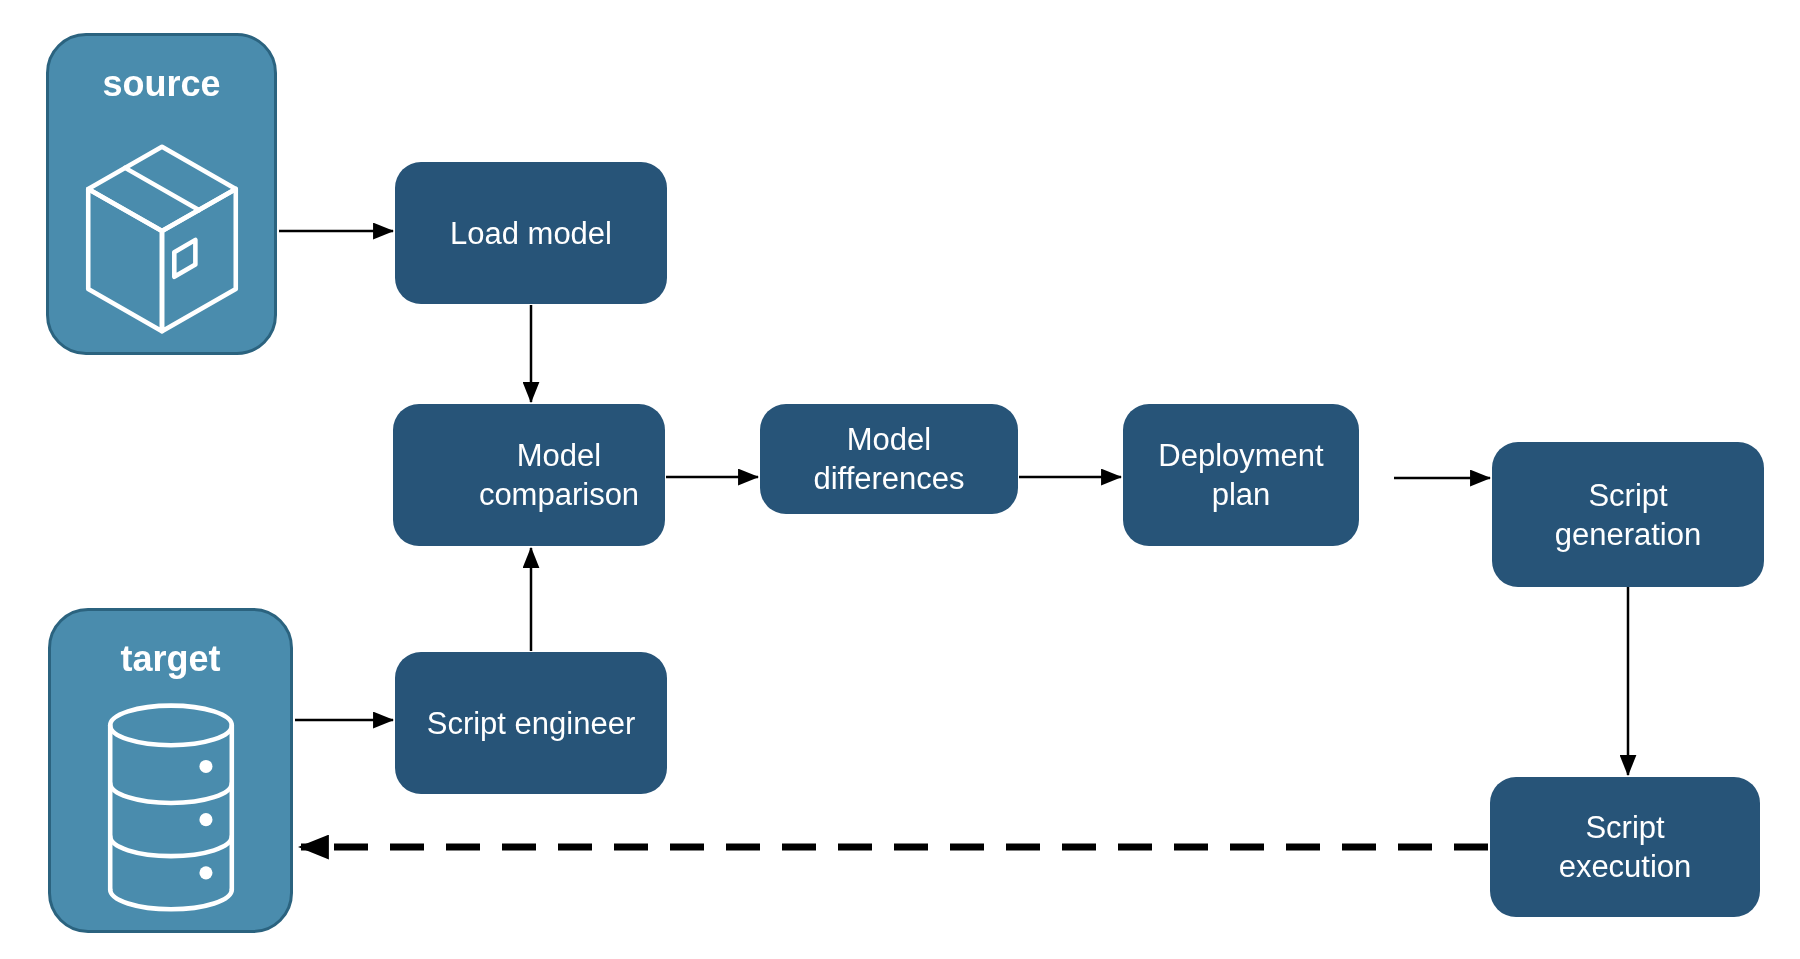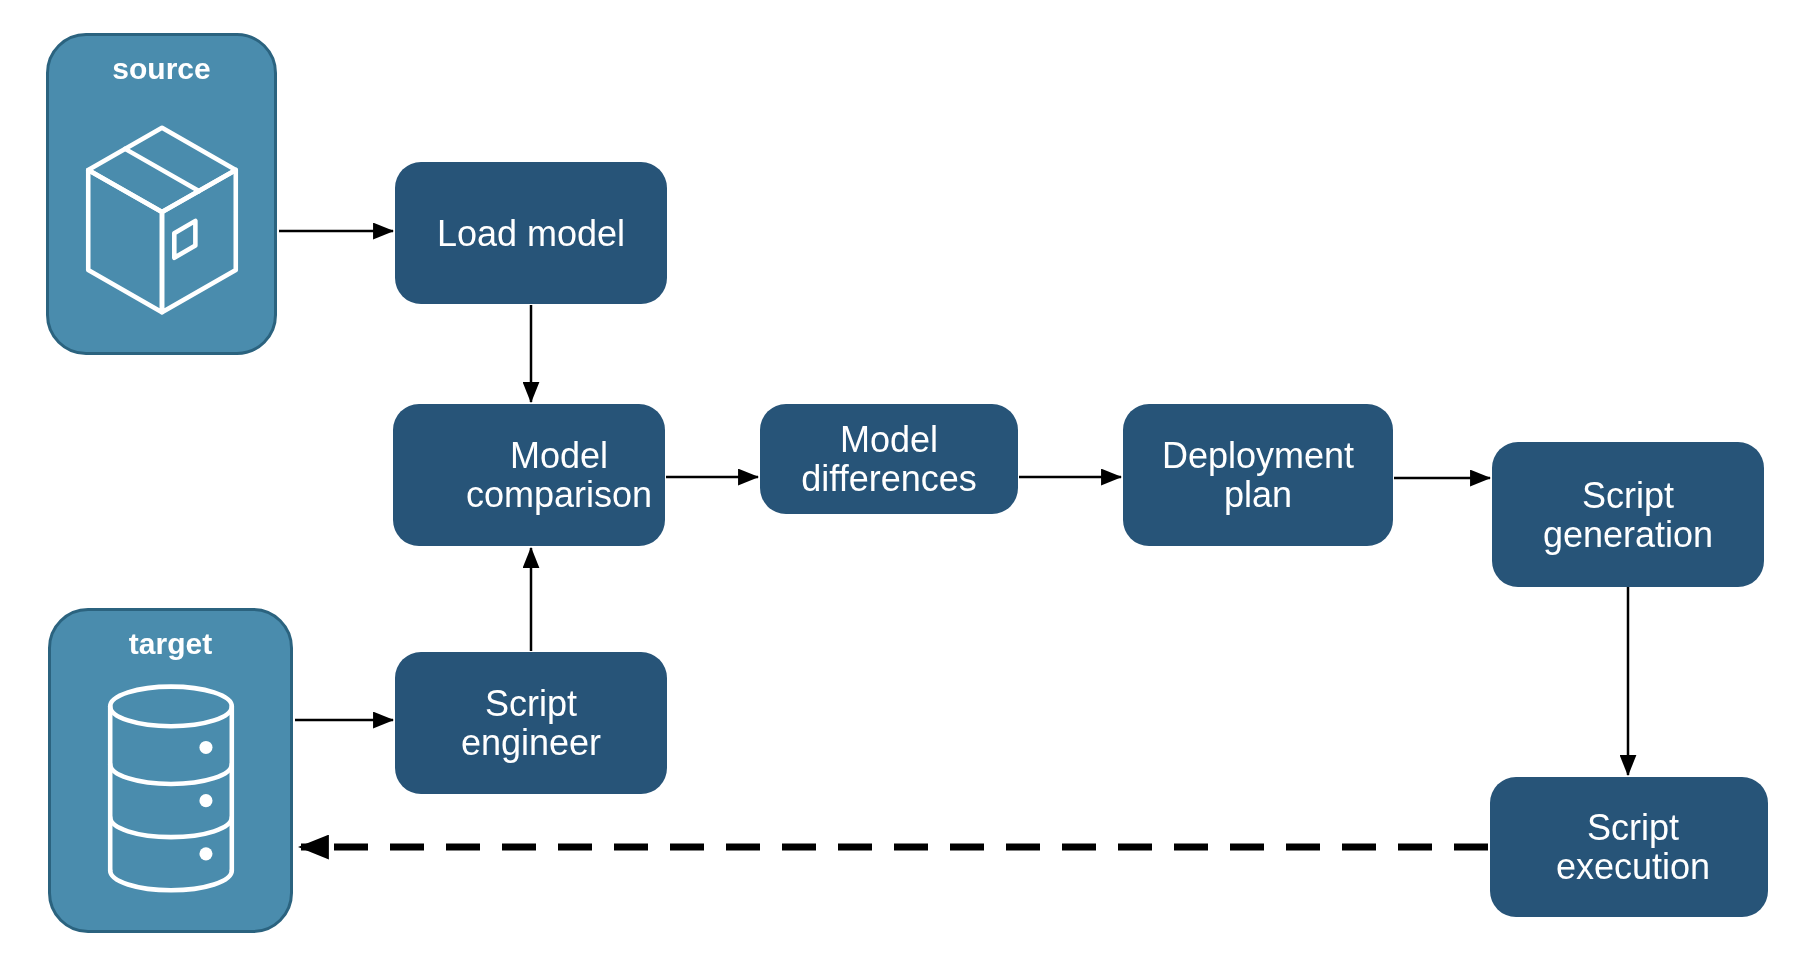--- a/index.html
+++ b/index.html
@@ -37,50 +37,50 @@
     border-radius: 40px;
     box-sizing: border-box;
     display: flex;
     flex-direction: column;
     align-items: center;
   }
   #store-source { left: 46px; top: 33px; width: 231px; height: 322px; }
   #store-target { left: 48px; top: 608px; width: 245px; height: 325px; }
   .store-label {
     color: var(--label-text, #ffffff);
-    font-size: 30px;
+    font-size: 36px;
     font-weight: bold;
-    margin-top: 16px;
+    margin-top: 28px;
     line-height: 1.1;
   }
   #store-source .store-icon { margin-top: 34px; }
   #store-target .store-icon { margin-top: 22px; }
   .node {
     position: absolute;
     background: var(--node-fill, #275478);
     border-radius: 26px;
     color: var(--label-text, #ffffff);
     display: flex;
     align-items: center;
     justify-content: center;
     text-align: center;
-    font-size: 36px;
+    font-size: 31px;
     line-height: 39px;
   }
   .node span {
     display: inline-block;
     max-width: 212px;
   }
   #node-load-model        { left: 395px;  top: 162px; width: 272px; height: 142px; }
   #node-model-comparison  { left: 393px;  top: 404px; width: 272px; height: 142px; justify-content: flex-end; }
   #node-model-differences { left: 760px;  top: 404px; width: 258px; height: 110px; }
-  #node-deployment-plan   { left: 1123px; top: 404px; width: 270px; height: 142px; }
+  #node-deployment-plan   { left: 1123px; top: 404px; width: 236px; height: 142px; }
   #node-script-generation { left: 1492px; top: 406px; width: 272px; height: 145px; margin-top: 36px; }
   #node-reverse-engineer  { left: 395px;  top: 652px; width: 272px; height: 142px; }
-  #node-script-execution  { left: 1490px; top: 777px; width: 270px; height: 140px; padding-left: 8px; }
+  #node-script-execution  { left: 1490px; top: 777px; width: 270px; height: 140px; }
 </style>
 </head>
 <body>
 
 <div class="canvas">
 
   <svg class="overlay" width="1800" height="959" viewBox="0 0 1800 959">
     <defs>
       <marker id="arrow" viewBox="0 0 10 8" refX="9.5" refY="4" markerWidth="21" markerHeight="17" orient="auto" markerUnits="userSpaceOnUse">
         <path d="M0,0 L10,4 L0,8 Z" fill="#000000"></path>

